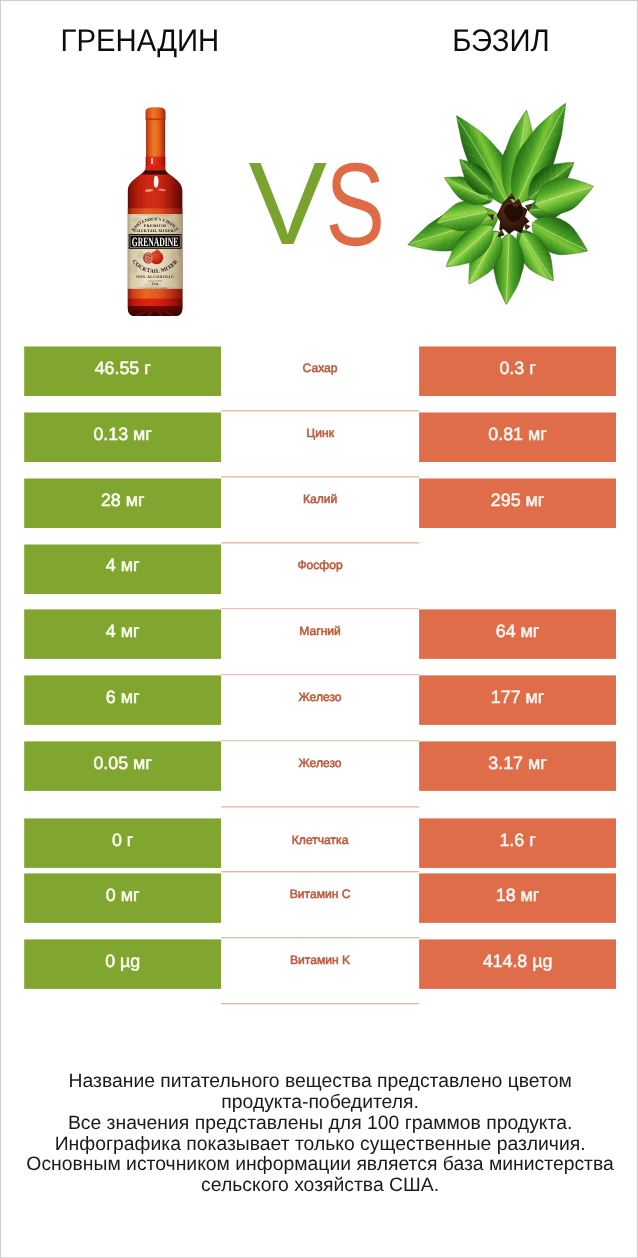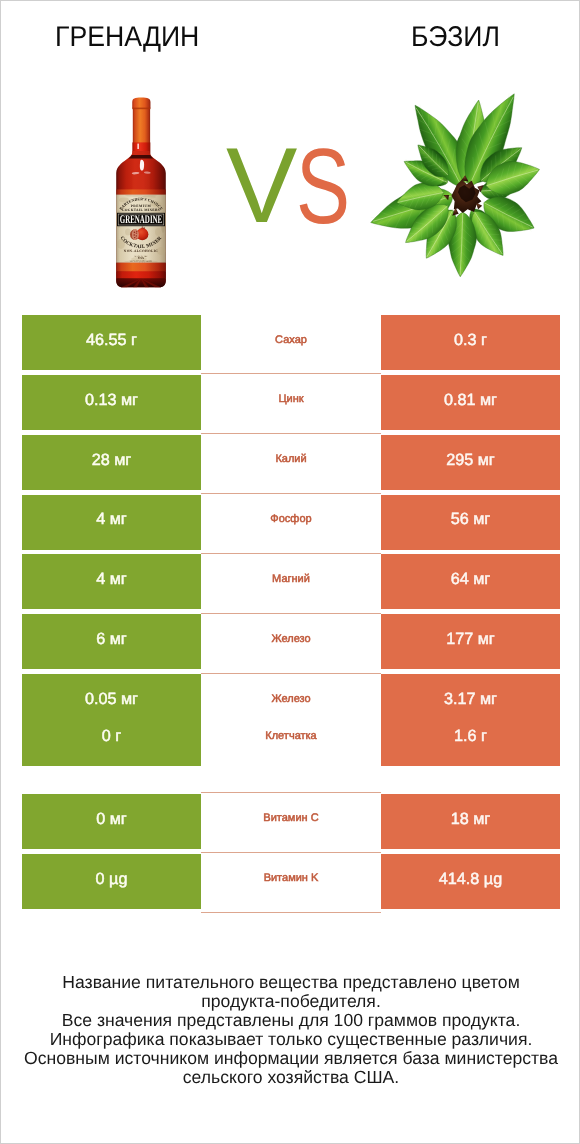--- a/index.html
+++ b/index.html
@@ -19,21 +19,21 @@
   #t-left{left:0;width:253px;}
   #t-right{left:330px;width:249px;}
   
   .hero{position:absolute;left:0;top:0;width:484px;height:302px;}
   .prodimg{position:absolute;left:0;top:62px;}
   .vs{position:absolute;left:0;top:0;width:580px;height:302px;pointer-events:none;}
   .vs text{font-family:"Liberation Sans",sans-serif;font-weight:400;}
   
   .table{position:absolute;left:21px;top:314px;width:538px;height:600px;}
   .row{position:absolute;left:0;width:538px;height:57.8px;}
-  .cell{position:absolute;top:0;height:55px;display:flex;align-items:center;
+  .cell{position:absolute;top:0;height:45px;display:flex;align-items:center;
         justify-content:center;box-sizing:border-box;line-height:1;padding-bottom:5px;}
   .cell-l{left:0;width:179px;background:#81a62f;color:#fdfdf2;font-size:16.2px;font-weight:400;-webkit-text-stroke:.5px #fdfdf2;}
   .cell-m{left:179px;width:180px;background:#fff;color:#c05a3c;font-size:11px;font-weight:400;-webkit-text-stroke:.5px #c05a3c;}
   .cell-r{left:359px;width:179px;background:#e06d49;color:#fdf7f2;font-size:16.2px;font-weight:400;-webkit-text-stroke:.5px #fdf7f2;}
   .hr{position:absolute;left:179px;width:180px;height:1px;background:#dda68f;}
   
   .footer{position:absolute;left:0;top:972px;width:580px;text-align:center;
           font-size:17.6px;line-height:18.9px;color:#1a1a1a;font-weight:400;}
   .footer div{white-space:nowrap;}
 </style>
@@ -715,42 +715,41 @@
       <div class="hr" style="top: 118.25px;"></div>
       <div class="row" style="top: 119.7px;">
         <div class="cell cell-l">28 мг</div>
         <div class="cell cell-m">Калий</div>
         <div class="cell cell-r">295 мг</div>
       </div>
       <div class="hr" style="top: 178.1px;"></div>
       <div class="row" style="top: 179.55px;">
         <div class="cell cell-l">4 мг</div>
         <div class="cell cell-m">Фосфор</div>
-        <div class="cell cell-r">56 мг</div>
       </div>
       <div class="hr" style="top: 237.95px;"></div>
       <div class="row" style="top: 239.4px;">
         <div class="cell cell-l">4 мг</div>
         <div class="cell cell-m">Магний</div>
         <div class="cell cell-r">64 мг</div>
       </div>
       <div class="hr" style="top: 297.8px;"></div>
       <div class="row" style="top: 299.25px;">
         <div class="cell cell-l">6 мг</div>
         <div class="cell cell-m">Железо</div>
         <div class="cell cell-r">177 мг</div>
       </div>
       <div class="hr" style="top: 357.65px;"></div>
       <div class="row" style="top: 359.1px;">
         <div class="cell cell-l">0.05 мг</div>
         <div class="cell cell-m">Железо</div>
         <div class="cell cell-r">3.17 мг</div>
       </div>
       <div class="hr" style="top: 417.5px;"></div>
-      <div class="row" style="top: 396px; text-decoration: underline;">
+      <div class="row" style="top: 429px; text-decoration: underline;">
         <div class="cell cell-l">0 г</div>
         <div class="cell cell-m">Клетчатка</div>
         <div class="cell cell-r">1.6 г</div>
       </div>
       <div class="hr" style="top: 477.35px;"></div>
       <div class="row" style="top: 478.8px;">
         <div class="cell cell-l">0 мг</div>
         <div class="cell cell-m">Витамин C</div>
         <div class="cell cell-r">18 мг</div>
       </div>

